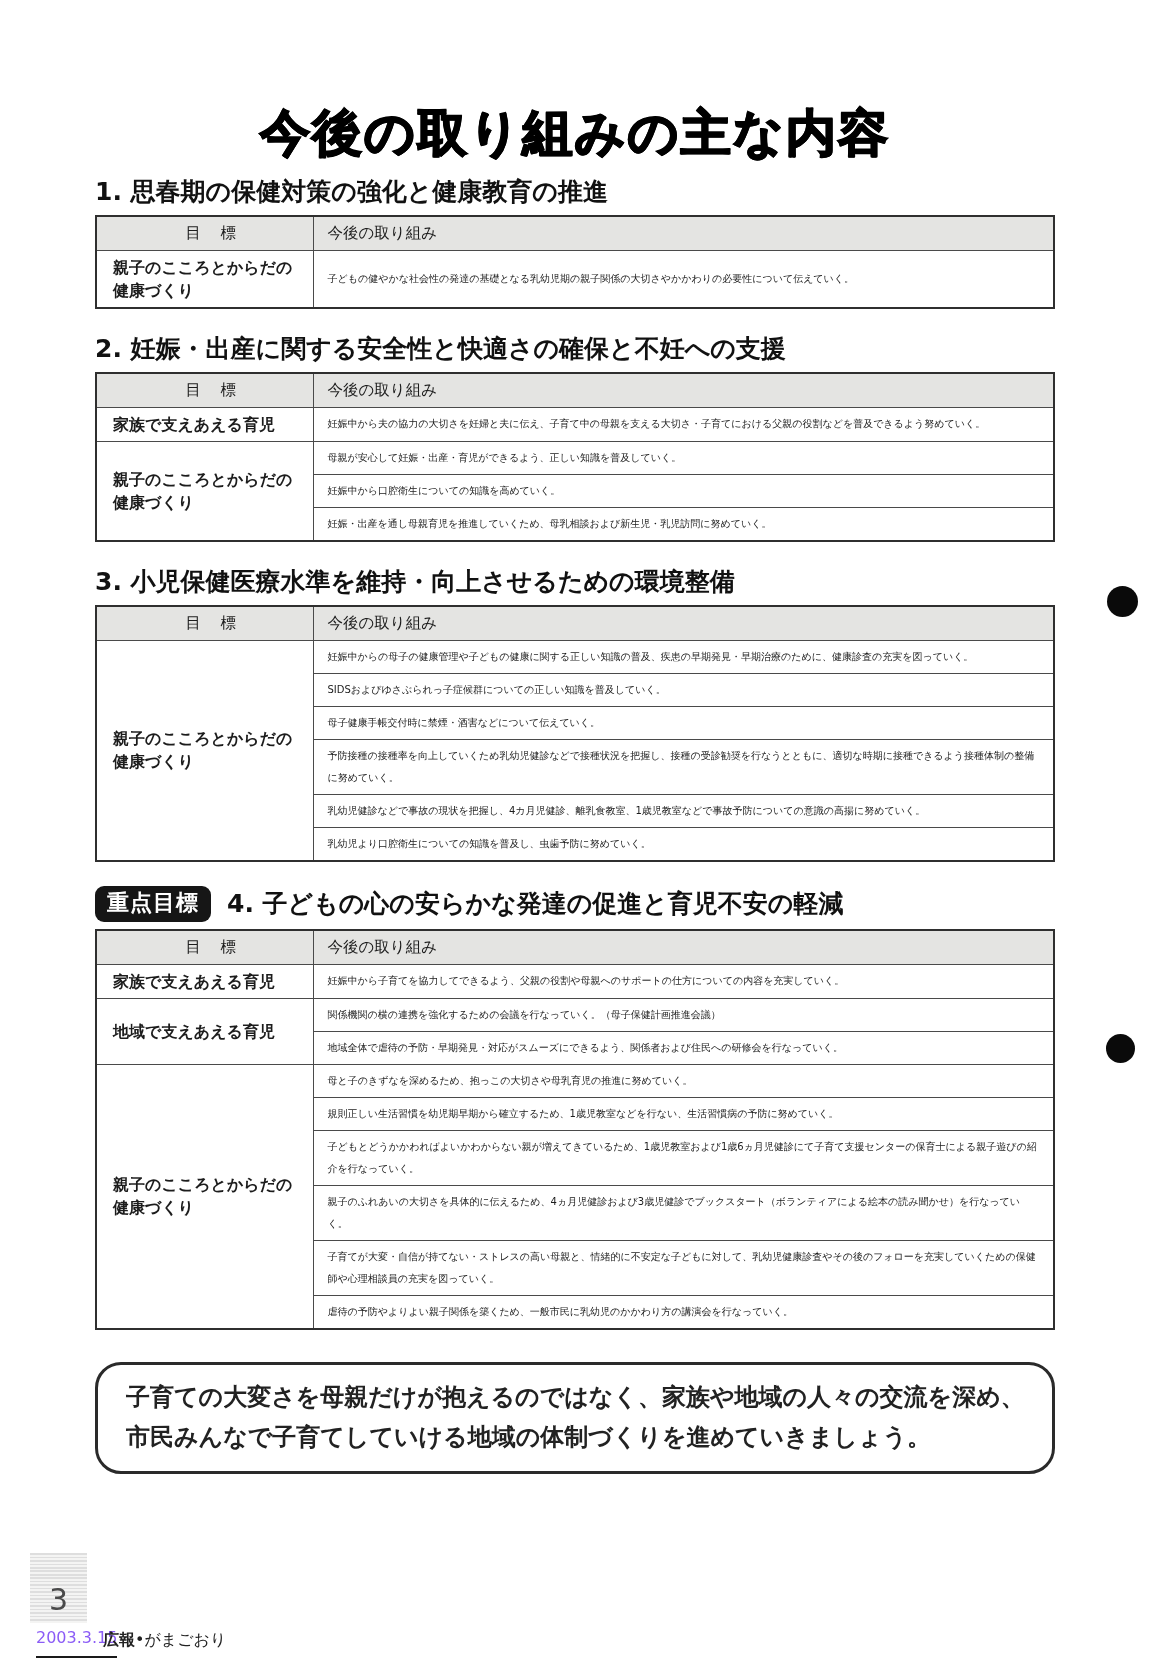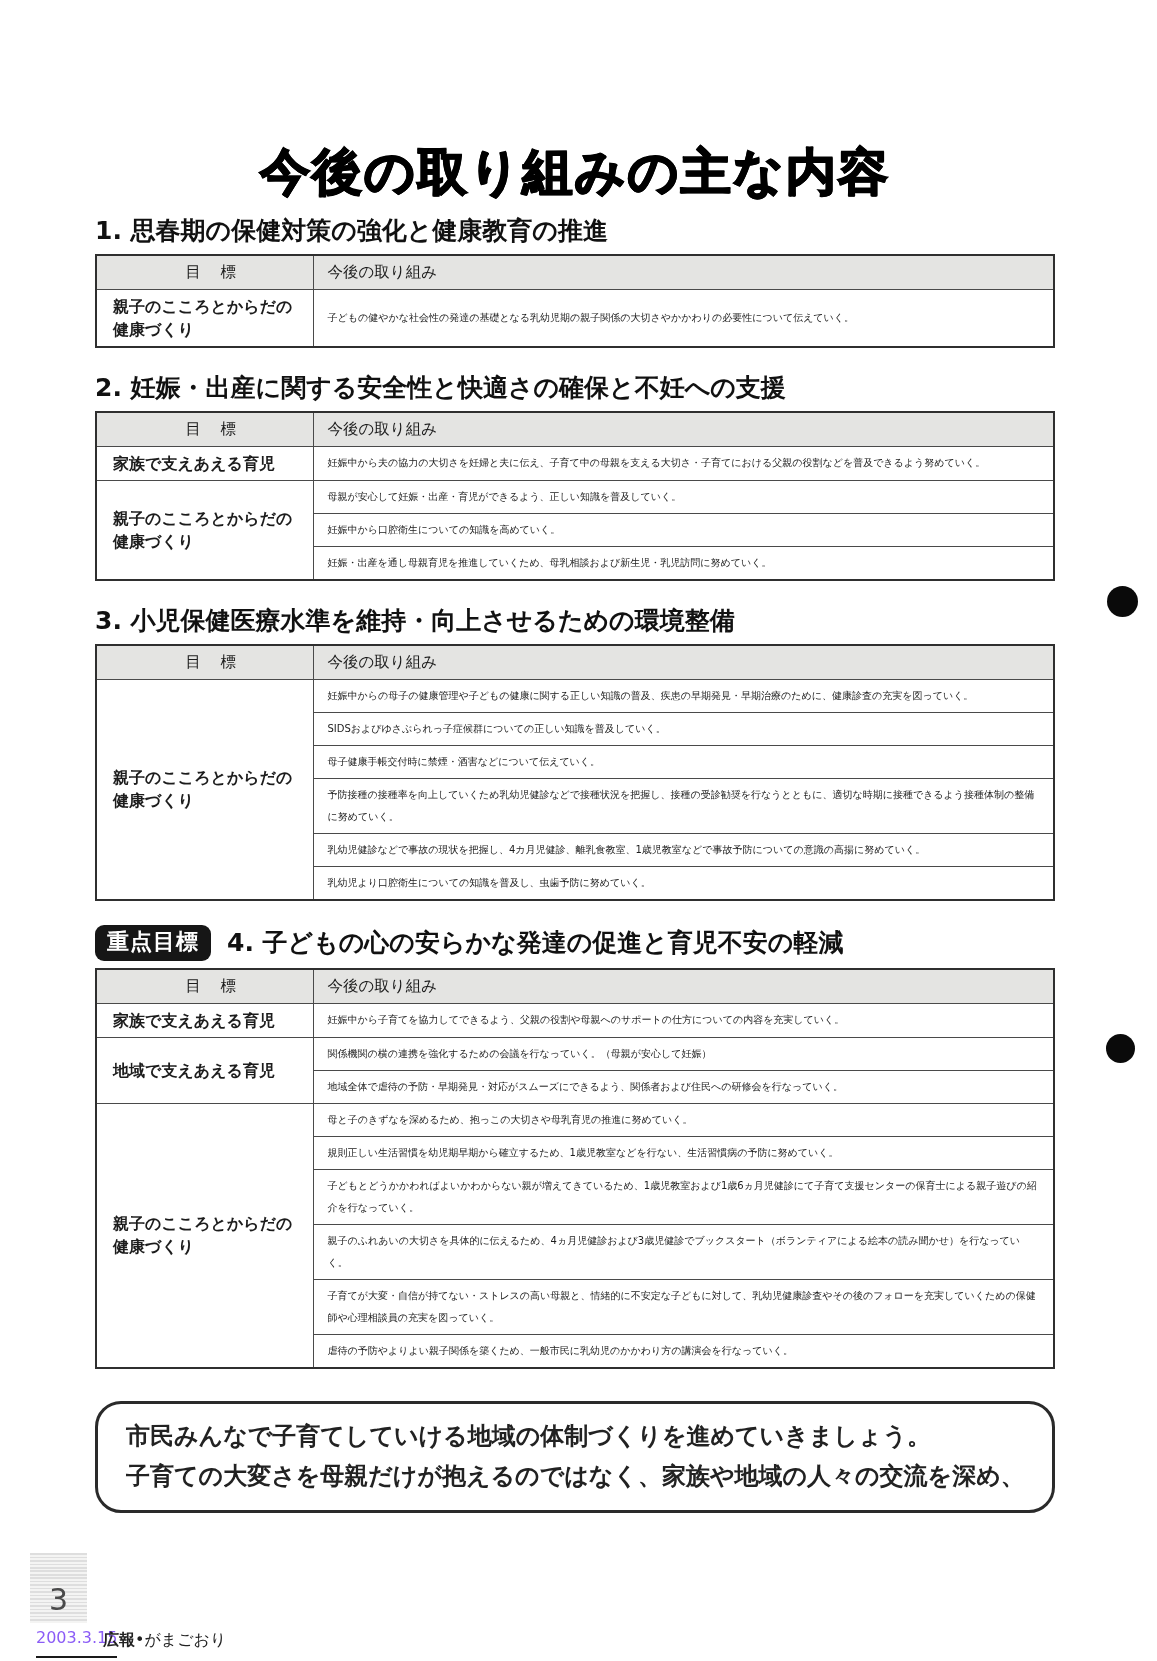--- a/index.html
+++ b/index.html
@@ -7,21 +7,21 @@
     position:relative;
     width:1157px;height:1661px;
     background:#ffffff;
     font-family:"DejaVu Sans","Liberation Sans",sans-serif;
     color:#1c1c1c;
     overflow:hidden;
   }
   .content{
     margin-left:95px;
     width:960px;
-    padding-top:107px;
+    padding-top:68px;
   }
   .page-title{
     text-align:center;
     font-size:50px;
     font-weight:bold;
     line-height:62px;
     letter-spacing:2px;
     color:#000;
     -webkit-text-stroke:1.6px #000;
     text-shadow:1px 0 0 #000,-1px 0 0 #000,0 1px 0 #000;
@@ -257,21 +257,21 @@
               <th class="header-cell">今後の取り組み</th>
             </tr>
           </thead>
           <tbody>
             <tr>
               <th class="goal-cell" rowspan="1">家族で支えあえる育児</th>
               <td class="action-cell">妊娠中から子育てを協力してできるよう、父親の役割や母親へのサポートの仕方についての内容を充実していく。</td>
             </tr>
             <tr>
               <th class="goal-cell" rowspan="2">地域で支えあえる育児</th>
-              <td class="action-cell">関係機関の横の連携を強化するための会議を行なっていく。（母親が安心して妊娠）</td>
+              <td class="action-cell">関係機関の横の連携を強化するための会議を行なっていく。（母子保健計画推進会議）</td>
             </tr>
             <tr>
               <td class="action-cell">地域全体で虐待の予防・早期発見・対応がスムーズにできるよう、関係者および住民への研修会を行なっていく。</td>
             </tr>
             <tr>
               <th class="goal-cell" rowspan="6">親子のこころとからだの健康づくり</th>
               <td class="action-cell">母と子のきずなを深めるため、抱っこの大切さや母乳育児の推進に努めていく。</td>
             </tr>
             <tr>
               <td class="action-cell">規則正しい生活習慣を幼児期早期から確立するため、1歳児教室などを行ない、生活習慣病の予防に努めていく。</td>
@@ -286,22 +286,22 @@
               <td class="action-cell">子育てが大変・自信が持てない・ストレスの高い母親と、情緒的に不安定な子どもに対して、乳幼児健康診査やその後のフォローを充実していくための保健師や心理相談員の充実を図っていく。</td>
             </tr>
             <tr>
               <td class="action-cell">虐待の予防やよりよい親子関係を築くため、一般市民に乳幼児のかかわり方の講演会を行なっていく。</td>
             </tr>
           </tbody>
         </table>
       </section>
     </div>
   <div class="bottom-note">
+    <div class="note-line">子育ての大変さを母親だけが抱えるのではなく、家族や地域の人々の交流を深め、</div>
     <div class="note-line">市民みんなで子育てしていける地域の体制づくりを進めていきましょう。</div>
-    <div class="note-line">子育ての大変さを母親だけが抱えるのではなく、家族や地域の人々の交流を深め、</div>
   </div>
 </div>
 
 <div class="punch-mark" id="punch-1"></div>
 <div class="punch-mark" id="punch-2"></div>
 
 <div class="page-num-block">
   <span class="page-num">3</span>
 </div>
 <div class="footer-date">2003.3.15</div>

